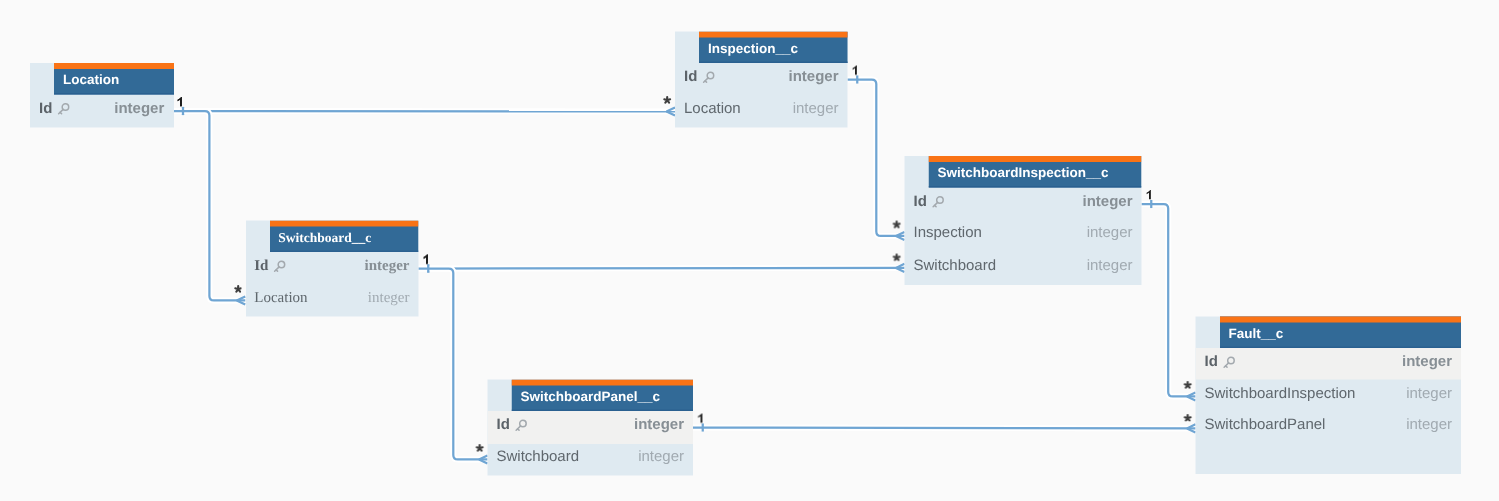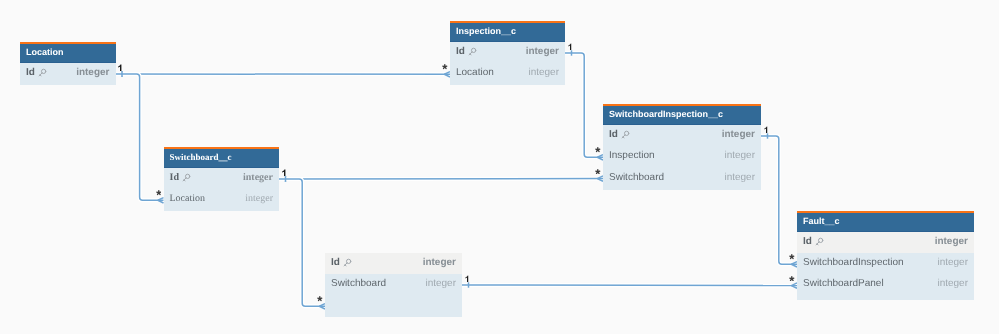--- a/index.html
+++ b/index.html
@@ -5,22 +5,22 @@
 <style>
   html,body{margin:0;padding:0;}
   body{width:999px;height:334px;background:#fafafa;overflow:hidden;
        font-family:"Liberation Sans",sans-serif;-webkit-font-smoothing:antialiased;text-rendering:geometricPrecision;}
   #canvas{position:relative;width:999px;height:334px;background:#fafafa;}
   svg#links{position:absolute;left:0;top:0;width:999px;height:334px;overflow:visible;}
   .entity{position:absolute;box-sizing:border-box;background:#dfeaf1;overflow:hidden;}
   .ent-header{box-sizing:border-box;background:#326a97;color:#ffffff;font-weight:bold;
      font-size:9px;padding:0 6px;white-space:nowrap;overflow:hidden;
      display:flex;align-items:center;
-     border-top:2px solid #f97316;border-bottom:1px solid #2a6090;
-     padding-bottom:1.6px;transform:translateZ(0);}
+     border-top:4px solid #f97316;border-bottom:1px solid #2a6090;
+     padding-bottom:1.6px;transform:translateZ(0);margin-left:16px;}
   .ent-row{box-sizing:border-box;display:flex;align-items:center;
      padding:0 6px 3.2px 6px;font-size:10px;white-space:nowrap;}
   .fname{color:#5f676d;transform:translateZ(0);}
   .ftype{color:#a1aab1;margin-left:auto;transform:translateZ(0);}
   .row-pk .fname{color:#5c6369;font-weight:bold;}
   .row-pk .ftype{color:#878f95;font-weight:bold;}
   .row-alt{background:#f1f1f0;}
   .keyicon{display:inline-block;width:10px;height:10px;margin-left:2.2px;position:relative;top:0.5px;line-height:0;}
   .card{position:absolute;white-space:nowrap;transform:translateZ(0);}
   .card.one{line-height:0;font-size:0;}
@@ -136,36 +136,37 @@
       <div class="ent-row" style="height: 21.4px;">
         <span class="fname">Inspection</span>
         <span class="ftype">integer</span>
       </div>
       <div class="ent-row" style="height: 21.4px;">
         <span class="fname">Switchboard</span>
         <span class="ftype">integer</span>
       </div>
     </div>
     <div class="entity" style="left: 325px; top: 253px; width: 137px; height: 64.2px;">
+      <div class="ent-header" style="height: 21.4px;">SwitchboardPanel__c</div>
       <div class="ent-row row-pk row-alt" style="height: 21.4px;">
         <span class="fname">Id</span>
         <span class="keyicon"><svg viewBox="0 0 12 12" width="10" height="10">
             <g fill="none" stroke="#a3a9ae" stroke-width="1.2" stroke-linecap="round">
               <circle cx="7.95" cy="4.05" r="2.6"></circle>
               <path d="M6.1 5.9 L2.5 9.4 M3.45 8.3 L4.85 9.35"></path>
             </g>
           </svg></span>
         <span class="ftype">integer</span>
       </div>
       <div class="ent-row" style="height: 21.4px;">
         <span class="fname">Switchboard</span>
         <span class="ftype">integer</span>
       </div>
     </div>
-    <div class="entity" style="left: 797px; top: 210.6px; width: 177px; height: 89px;">
+    <div class="entity" style="left: 797px; top: 210.6px; width: 177px; height: 105px;">
       <div class="ent-header" style="height: 21.4px;">Fault__c</div>
       <div class="ent-row row-pk row-alt" style="height: 21.4px;">
         <span class="fname">Id</span>
         <span class="keyicon"><svg viewBox="0 0 12 12" width="10" height="10">
             <g fill="none" stroke="#a3a9ae" stroke-width="1.2" stroke-linecap="round">
               <circle cx="7.95" cy="4.05" r="2.6"></circle>
               <path d="M6.1 5.9 L2.5 9.4 M3.45 8.3 L4.85 9.35"></path>
             </g>
           </svg></span>
         <span class="ftype">integer</span>

